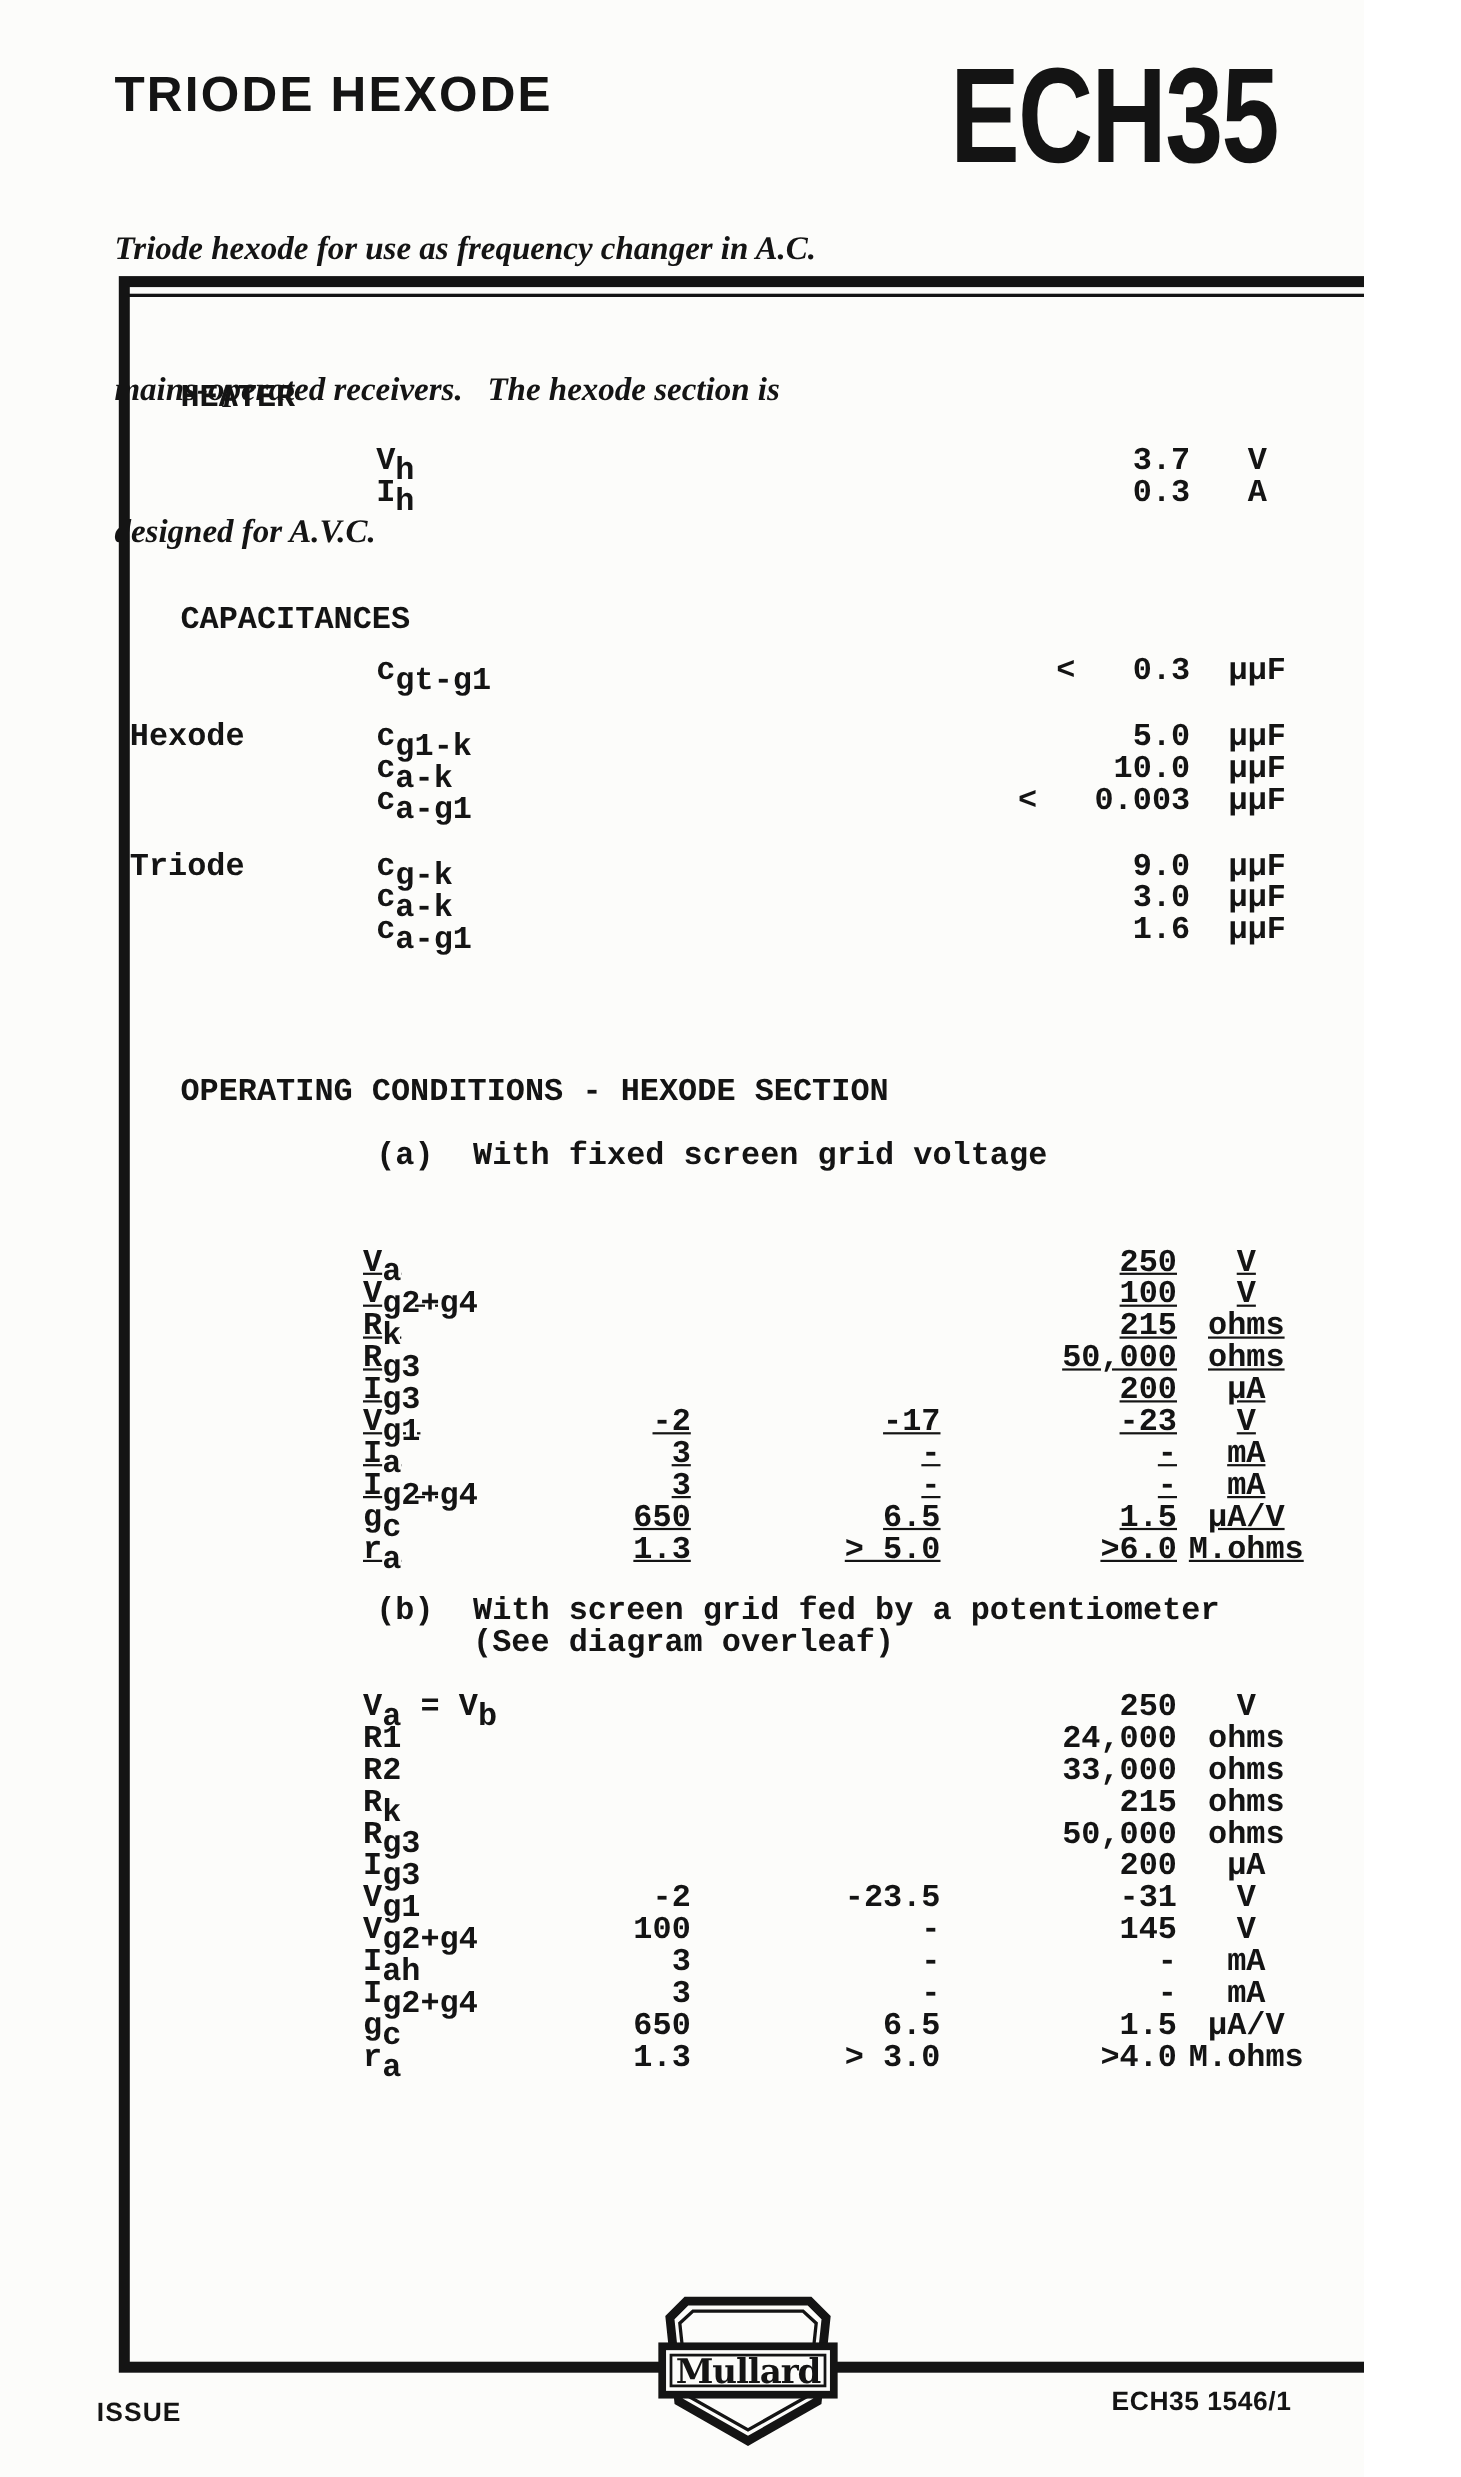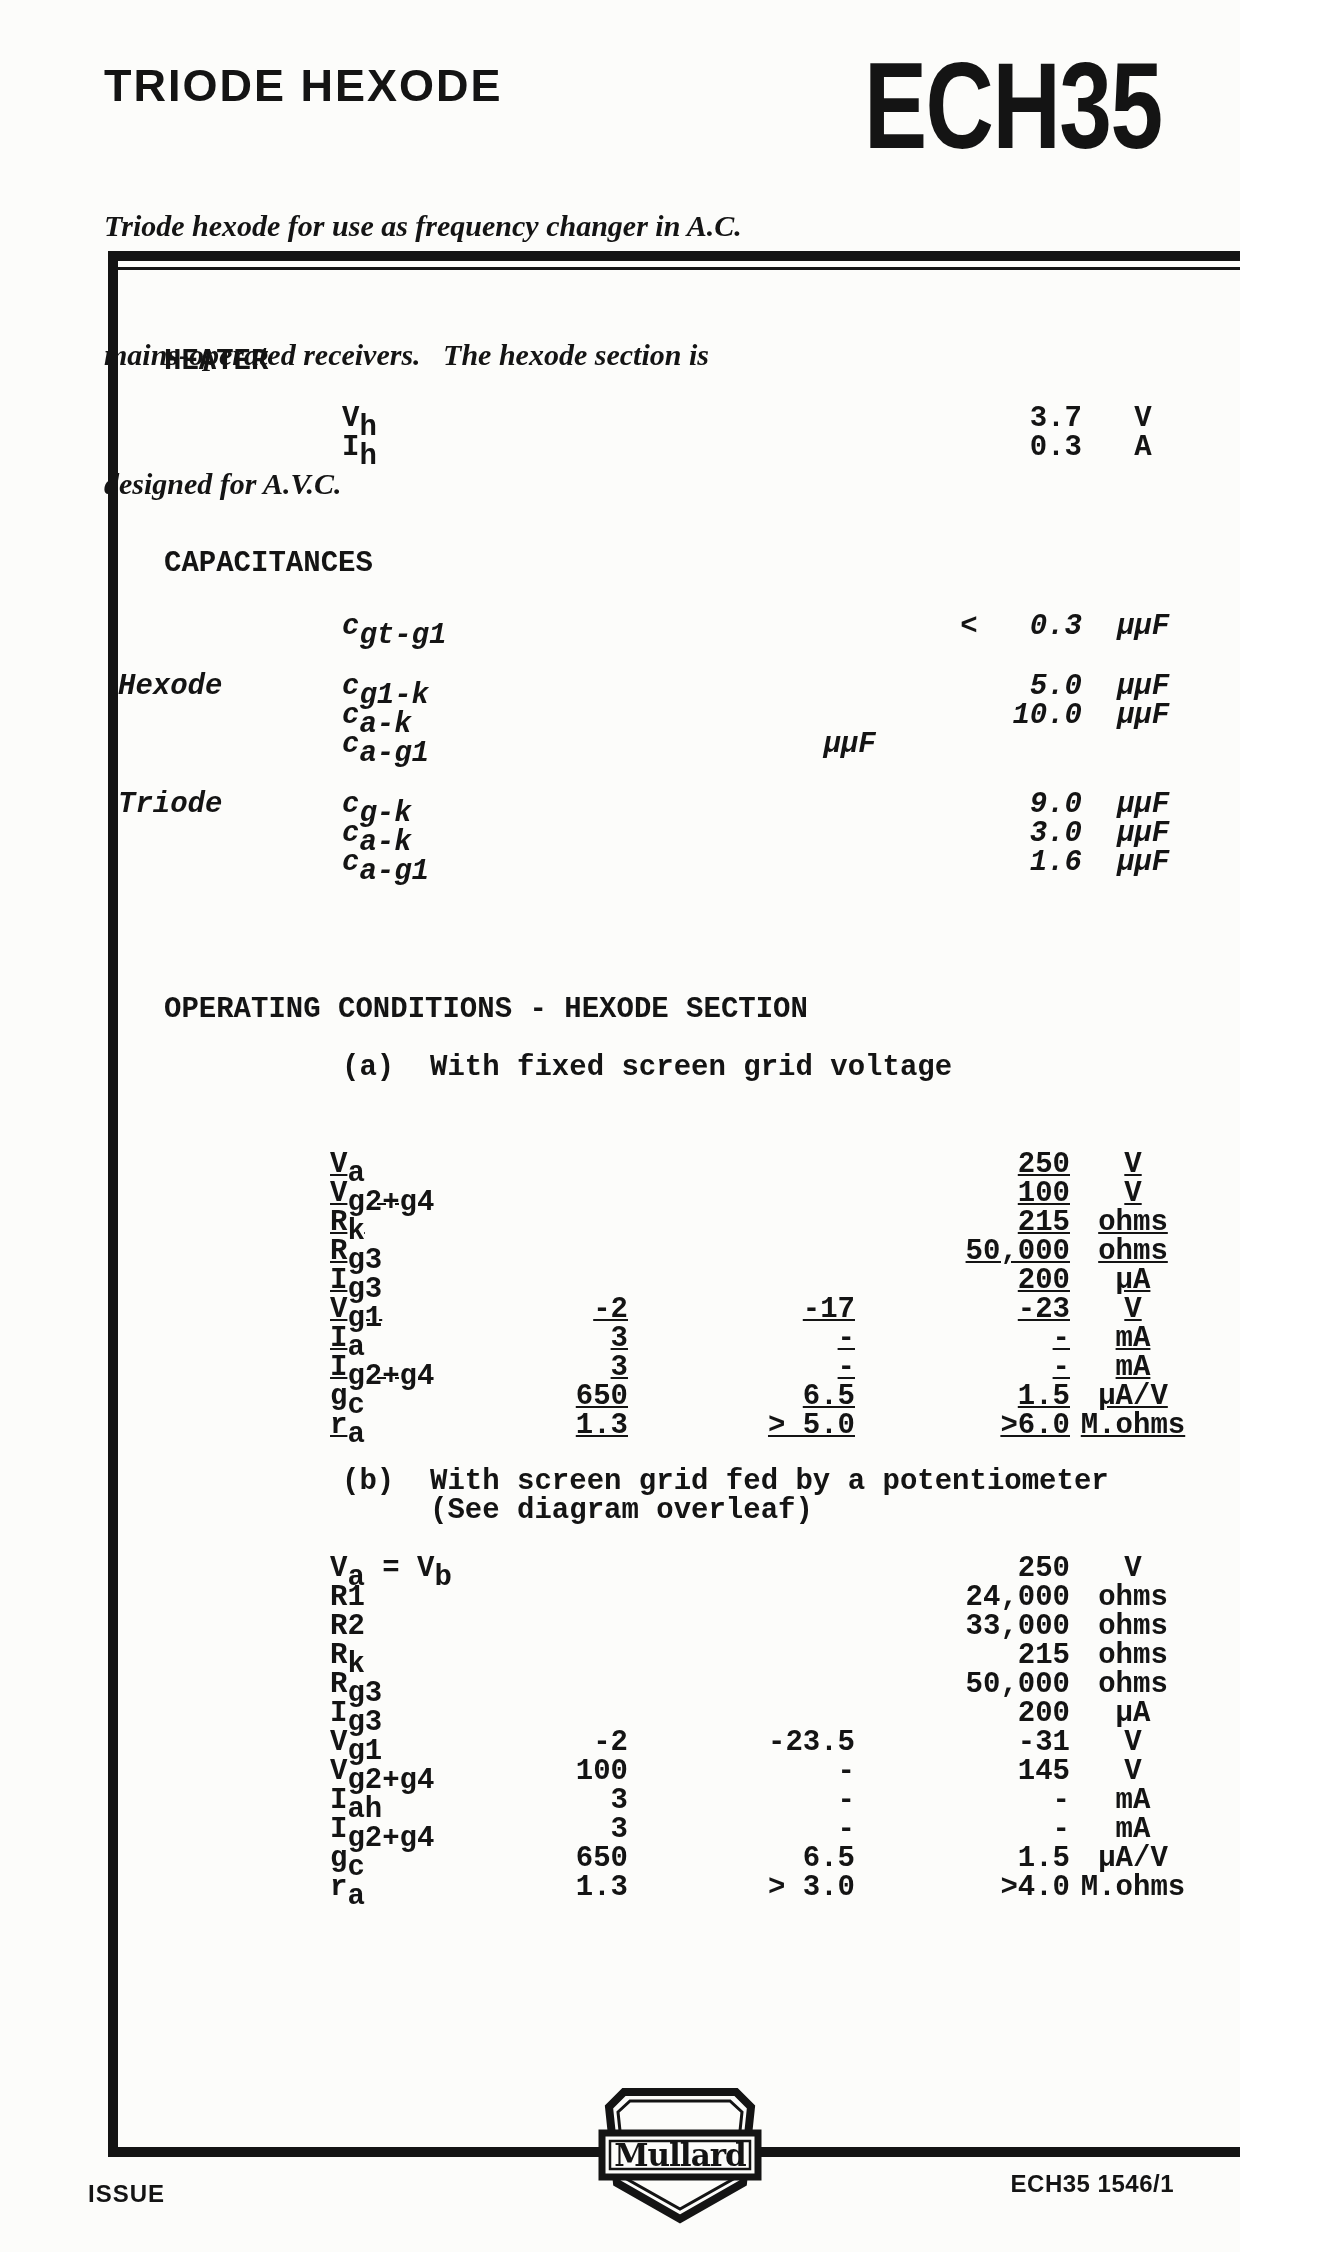--- a/index.html
+++ b/index.html
@@ -34,21 +34,21 @@
   .box::before { 
     content:""; position:absolute; left:-3px; right:-3px; top:6px; height:3px;
     background:var(--ink);
   }
   .sec-h { margin-left:46px; font-size:29px; line-height:30px; white-space:pre; }
   .h-heater { margin-top:86px; }
   .h-cap    { margin-top:87px; }
   .h-op     { margin-top:118px; }
   .tbl { width:100%; }
   .t-heater { margin-top:27px; }
-  .t-cap    { margin-top:33px;font-style:italic; }
+  .t-cap    { margin-top:16px; }
   .t-a      { margin-top:68px;text-decoration:underline; }
   .t-b      { margin-top:29px; }
   .row-s, .row-o {
     display:grid; height:29px; line-height:29px; font-size:29px;
   }
   .row-s { grid-template-columns:224px 275px 465px 122px; }
   .row-o { grid-template-columns:212px 154px 144px 227px 215px 126px; }
   .row-s.gap, .row-o.gap { margin-top:31px; }
   .cell { overflow:visible; }
   .cell.group, .cell.label { text-align:left; white-space:pre; }
@@ -129,20 +129,21 @@
         </div>
         <div class="row-s">
           <span class="cell group"></span>
           <span class="cell label">c<span class="sb">a-k</span></span>
           <span class="cell value">10.0</span>
           <span class="cell unit">μμF</span>
         </div>
         <div class="row-s">
           <span class="cell group"></span>
           <span class="cell label">c<span class="sb">a-g1</span></span>
+          <span class="cell value">&lt;   0.003</span>
           <span class="cell unit">μμF</span>
         </div>
         <div class="row-s gap">
           <span class="cell group">Triode</span>
           <span class="cell label">c<span class="sb">g-k</span></span>
           <span class="cell value">9.0</span>
           <span class="cell unit">μμF</span>
         </div>
         <div class="row-s">
           <span class="cell group"></span>

